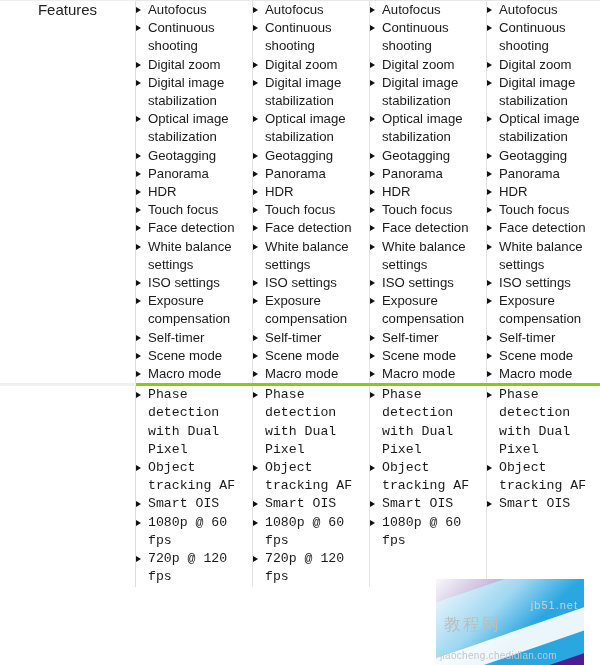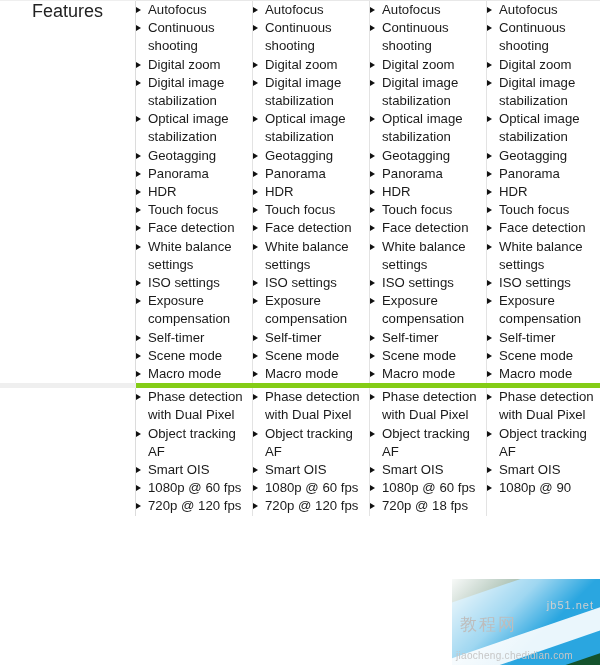--- a/index.html
+++ b/index.html
@@ -26,28 +26,29 @@
     vertical-align: top;
     padding: 0;
     background: #ffffff;
   }
 
   
   .row-features > td {
     border-top: 1px solid #e8e8e8;
   }
   .row-af > td {
-    border-top: 5px solid #84cc16;
+    border-top: 3px solid #84cc16;
+    font-family: Liberation Mono, monospace;
   }
 
   .col-label {
     width: 135px;
     text-align: center;
     vertical-align: middle;
-    font-size: 18px;
+    font-size: 15px;
     color: #222;
     padding: 0 6px;
     border-top-color: #efefef !important;
   }
 
   .col-spec {
     width: 116px;
     border-left: 1px solid #e3e3e3;
     padding: 10px 8px 12px 7px;
     margin-top: 33px;
@@ -85,26 +86,26 @@
     border-bottom: 3.6px solid transparent;
   }
 
   
   .clip-col3 { max-height: 160px; overflow: hidden; }
   .clip-col4 { max-height: 130px; overflow: hidden; }
 
   
   .watermark {
     position: absolute;
-    right: 0;
+    right: 16px;
     bottom: 0;
     width: 148px;
     height: 86px;
     overflow: hidden;
-    background: #14532d;
+    background: #4c1d95;
   }
   .wm-band {
     position: absolute;
     left: -20px;
     bottom: -46px;
     width: 230px;
     height: 96px;
     background: #2aa6e0;
     transform: rotate(-19deg);
     transform-origin: left bottom;

